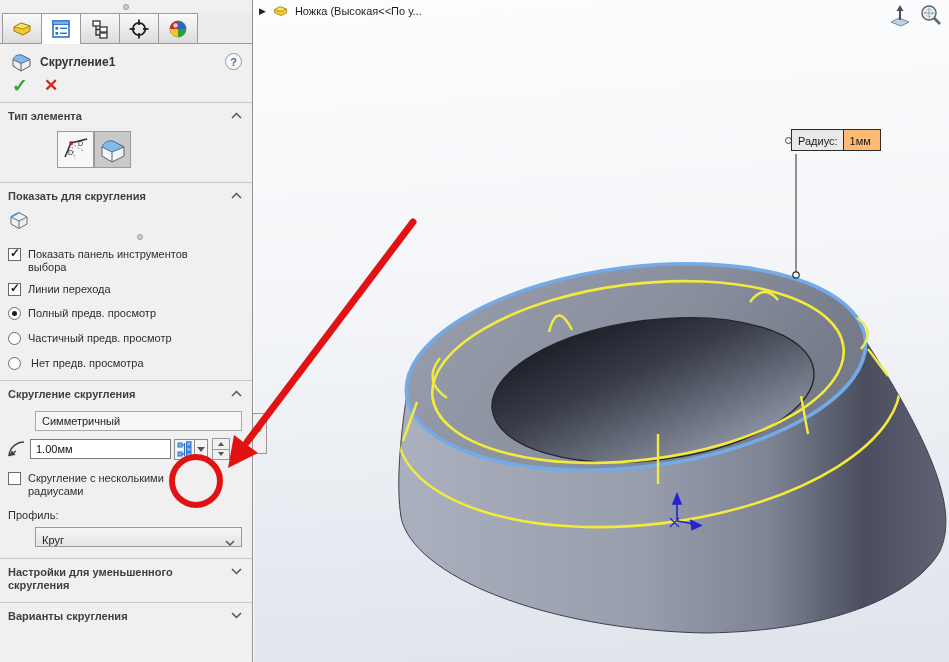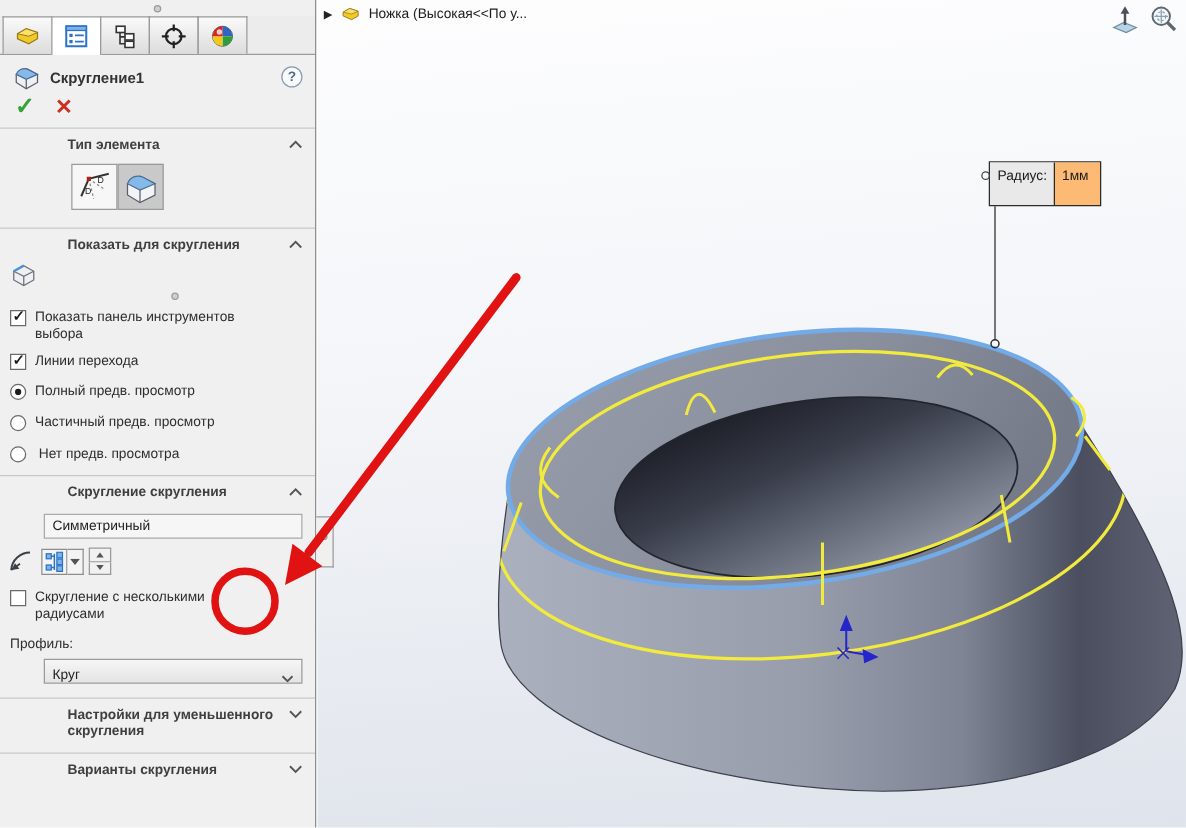--- a/index.html
+++ b/index.html
@@ -23,21 +23,21 @@
   .title-row .t { font-size:12px; font-weight:bold; color:#333; flex:1; }
   .help { width:17px; height:17px; border-radius:50%; border:1px solid #8a9ab0; color:#55687e;
           font-size:11px; font-weight:bold; display:flex; align-items:center; justify-content:center; background:#f7f9fb;}
   .actions { display:flex; align-items:center; gap:16px; margin:5px 0 7px 12px; }
   .ok { color:#35a335; font-size:19px; font-weight:bold; line-height:18px; }
   .cancel { color:#cf2c20; font-size:17px; font-weight:bold; line-height:18px; }
 
   .divider { border-top:1px solid #c9c9c9; margin:0; }
   .sec-h { display:flex; align-items:flex-start; justify-content:space-between;
            padding:7px 10px 5px 8px; font-size:11px; font-weight:bold; color:#3f3f3f; }
-  .sec-h .lbl { max-width:205px; line-height:13px;margin-left:46px; }
+  .sec-h .lbl { max-width:205px; line-height:13px; }
   .chev { margin-top:2px; flex:0 0 auto; }
 
   .type-row { display:flex; margin:3px 0 14px 57px; }
   .type-btn { width:37px; height:37px; border:1px solid #9a9a9a; background:#f7f7f7;
               display:flex; align-items:center; justify-content:center; }
   .type-btn.sel { background:#c9c9c9; }
 
   .sel-row { display:flex; gap:7px; margin:1px 10px 0 8px; }
   .listbox { flex:1; height:59px; border:1px solid #4a90c8; outline:1px solid #9cc4e4;
              background:#cde5f7; overflow:hidden; }
@@ -80,21 +80,21 @@
   
   .graphics { position:absolute; left:254px; top:0; width:695px; height:662px;
               background:linear-gradient(176deg,#fdfdfe 0%,#f3f5f8 45%,#dfe3eb 100%); overflow:hidden; }
   .tree-row { position:absolute; left:5px; top:3px; display:flex; align-items:center; gap:6px; z-index:3; }
   .tree-row .tri { font-size:9px; color:#222; }
   .tree-row .lbl { font-size:11px; color:#1c1c1c; }
   .view-tools { position:absolute; right:6px; top:3px; display:flex; gap:7px; z-index:3; }
 
   .model-svg { position:absolute; left:0; top:0; width:695px; height:662px; }
 
-  .callout { position:absolute; left:537px; top:129px; height:36px; display:flex; z-index:4;
+  .callout { position:absolute; left:537px; top:129px; height:22px; display:flex; z-index:4;
              border:1px solid #2b2b2b; background:#fff; font-size:11px; color:#1a1a1a; }
   .callout .c-label { background:#e9e9e9; padding:5px 5px 0 6px; border-right:1px solid #2b2b2b; }
   .callout .c-value { background:#fdba74; padding:5px 8px 0 6px; min-width:36px; }
   .callout .handle { position:absolute; left:-7px; top:7px; width:7px; height:7px; border:1px solid #444;
                      border-radius:50%; background:transparent; }
 
   .anno { position:absolute; left:0; top:0; width:949px; height:662px; z-index:50; pointer-events:none; }
 </style>
 </head>
 <body>
@@ -243,20 +243,21 @@
         </svg>
     </div>
     <div class="combo">Симметричный</div>
 
     <div class="radius-row">
       <svg width="26" height="22" viewBox="0 0 26 22">
         <path d="M5 18 A 15 15 0 0 1 20 4" fill="none" stroke="#3a3f48" stroke-width="1.6"></path>
         <path d="M5 18 L12 13" stroke="#3a3f48" stroke-width="1.4"></path>
         <path d="M5 18 L11.5 17 L8 12.5 Z" fill="#3a3f48"></path>
       </svg>
+      <input class="radius-input" value="1.00мм" style="">
       <div class="mini-btn">
         <svg width="15" height="17" viewBox="0 0 15 17">
           <line x1="7.5" y1="2" x2="7.5" y2="15" stroke="#2a72c8" stroke-width="1.2"></line>
           <line x1="3.5" y1="4" x2="7.5" y2="4" stroke="#2a72c8" stroke-width="1.2"></line>
           <line x1="3.5" y1="13" x2="7.5" y2="13" stroke="#2a72c8" stroke-width="1.2"></line>
           <rect x="1" y="2" width="4" height="4" fill="#7fb2e8" stroke="#2a72c8"></rect>
           <rect x="1" y="11" width="4" height="4" fill="#7fb2e8" stroke="#2a72c8"></rect>
           <rect x="9.5" y="0.8" width="4.5" height="4.5" fill="#7fb2e8" stroke="#2a72c8"></rect>
           <rect x="9.5" y="6.2" width="4.5" height="4.5" fill="#7fb2e8" stroke="#2a72c8"></rect>
           <rect x="9.5" y="11.6" width="4.5" height="4.5" fill="#7fb2e8" stroke="#2a72c8"></rect>

